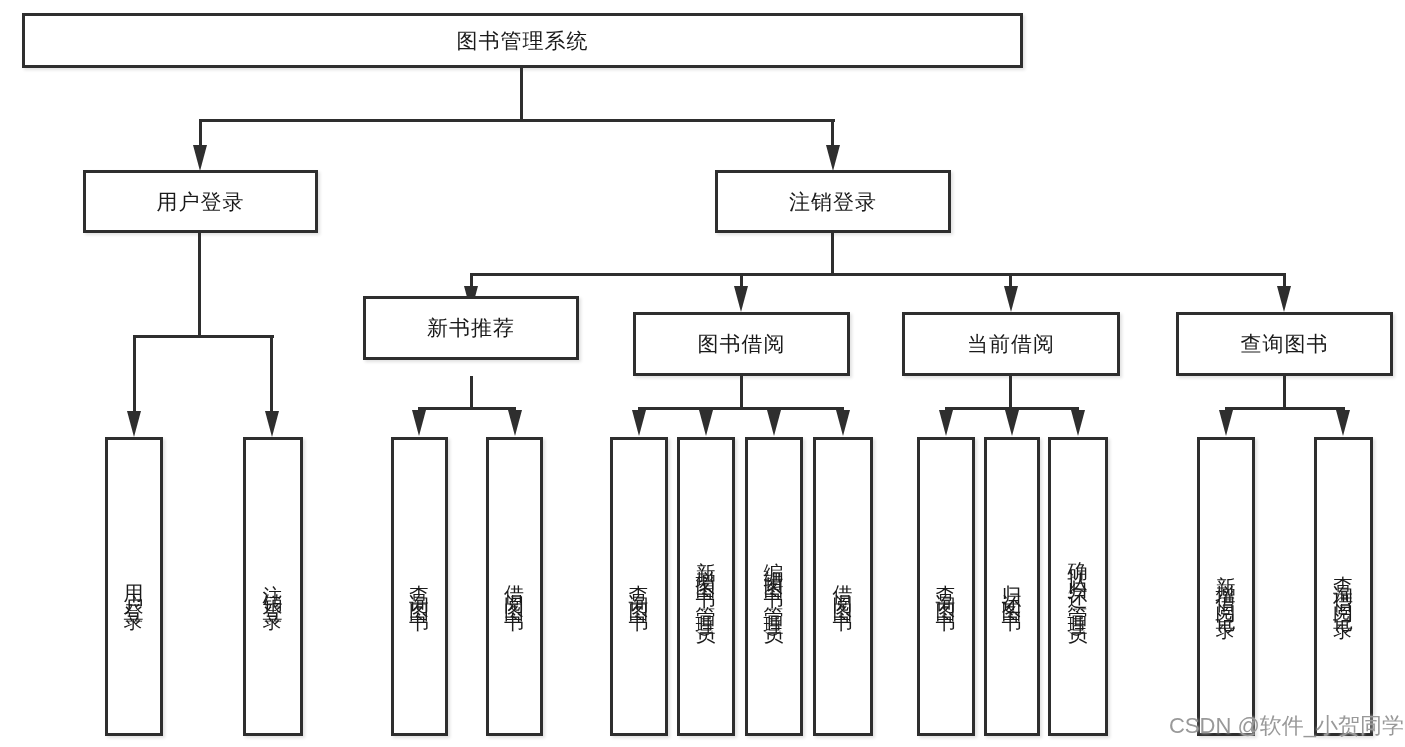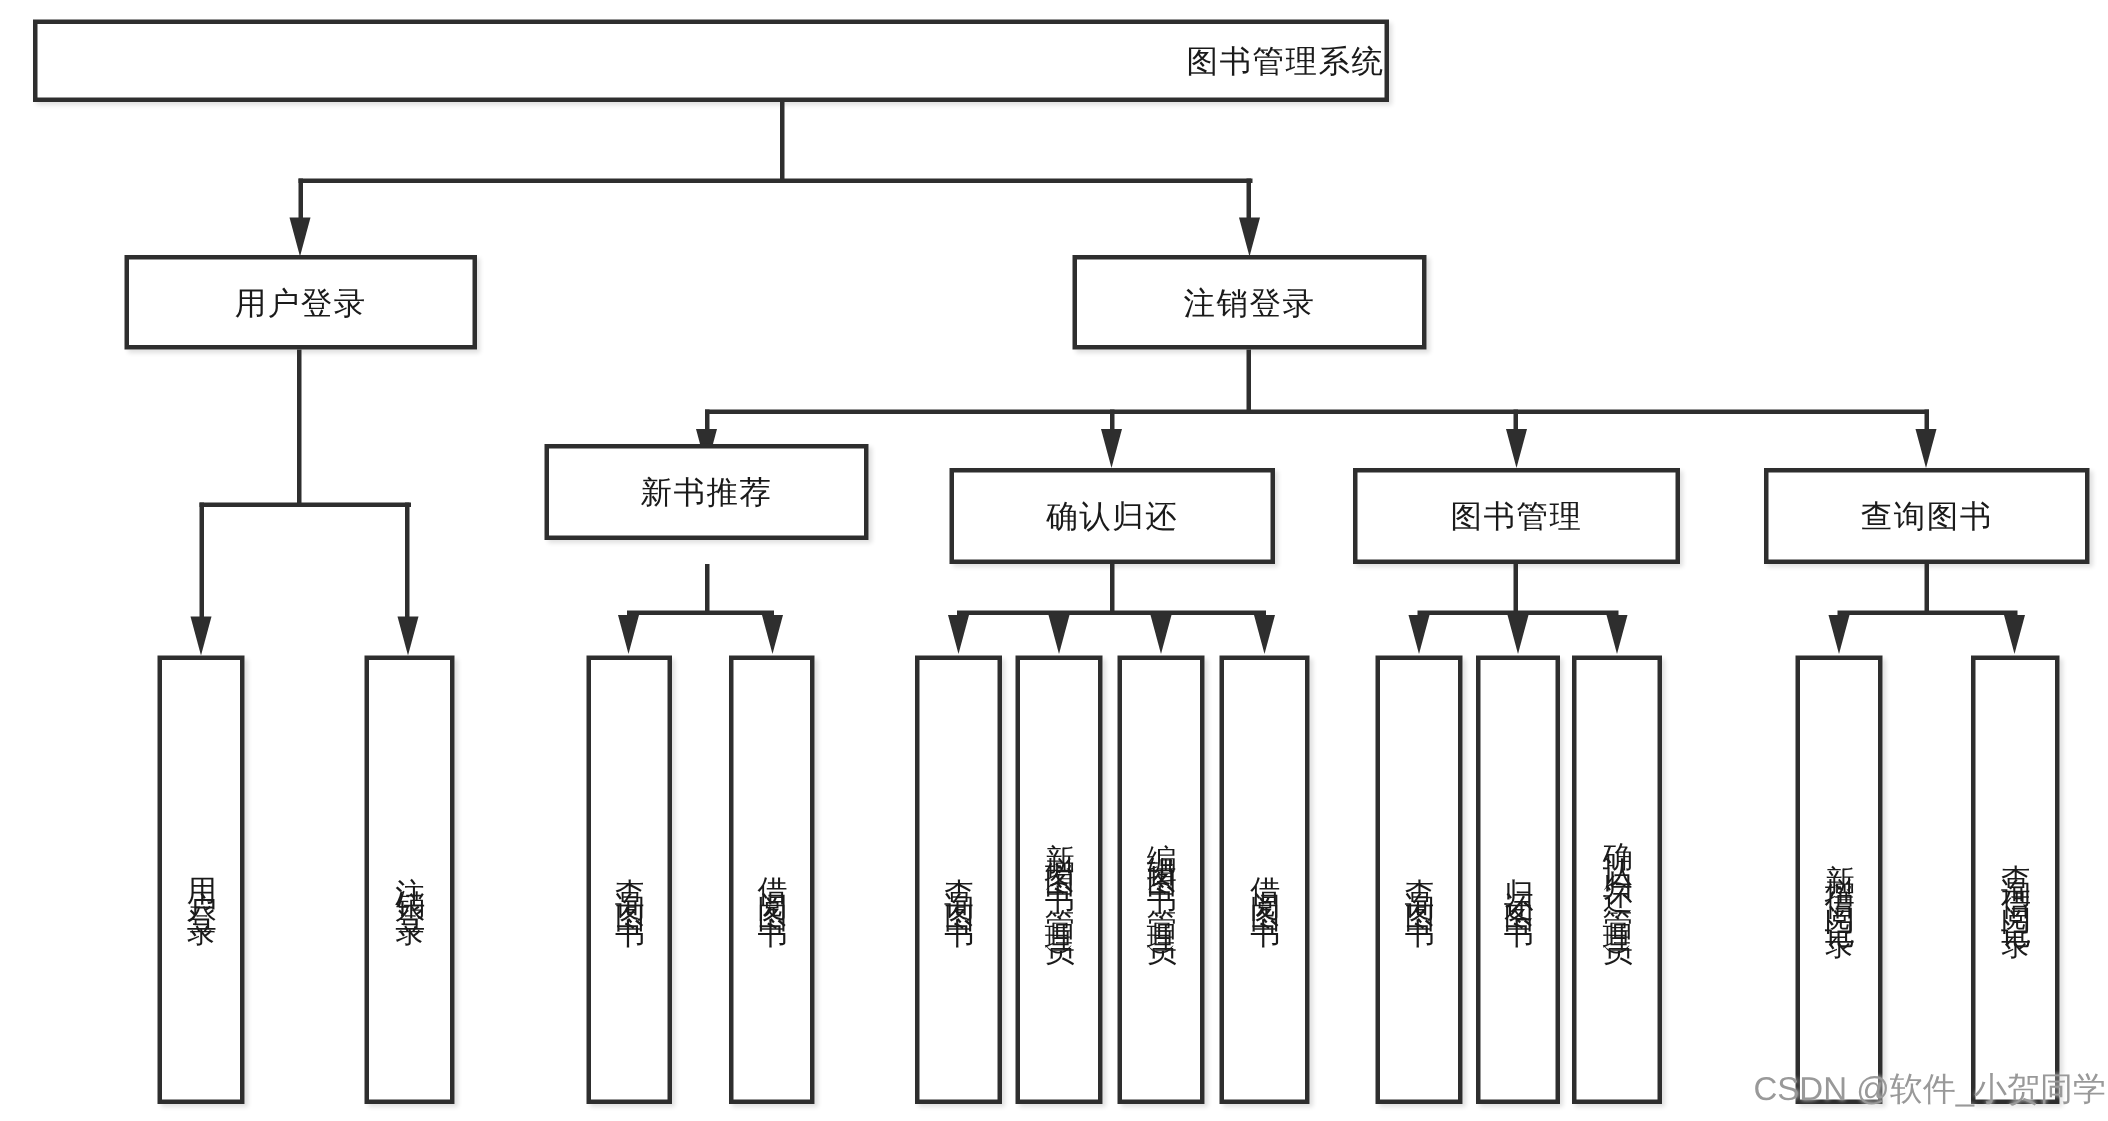--- a/index.html
+++ b/index.html
@@ -66,21 +66,21 @@
     color: #999999;
     text-shadow: 0 0 3px #ffffff;
     white-space: nowrap;
   }
 </style>
 </head>
 <body>
 
 <div id="canvas">
 
-  <div class="box" style="left:22px; top:13px; width:904px; height:55px;justify-content:flex-end;">
+  <div class="box" style="left:22px; top:13px; width:1001px; height:55px;">
     <span>图书管理系统</span>
   </div>
 
   <div class="vl" style="left:520px; top:68px; height:52px;"></div>
   <div class="hl" style="left:199px; top:119px; width:636px;"></div>
   <div class="vl" style="left:199px; top:119px; height:32px;"></div>
   <div class="ar" style="left:193px; top:145px;"></div>
   <div class="vl" style="left:831px; top:119px; height:32px;"></div>
   <div class="ar" style="left:826px; top:145px;"></div>
 
@@ -106,24 +106,24 @@
   <div class="ar" style="left:734px; top:286px;"></div>
   <div class="vl" style="left:1009px; top:273px; height:16px;"></div>
   <div class="ar" style="left:1004px; top:286px;"></div>
   <div class="vl" style="left:1283px; top:273px; height:16px;"></div>
   <div class="ar" style="left:1277px; top:286px;"></div>
 
   <div class="box" style="left:363px; top:296px; width:216px; height:64px;">
     <span>新书推荐</span>
   </div>
   <div class="box" style="left:633px; top:312px; width:217px; height:64px;">
-    <span>确认归还</span>
+    <span>图书借阅</span>
   </div>
   <div class="box" style="left:902px; top:312px; width:218px; height:64px;">
-    <span>图书管理</span>
+    <span>当前借阅</span>
   </div>
   <div class="box" style="left:1176px; top:312px; width:217px; height:64px;">
     <span>查询图书</span>
   </div>
 
   <div class="vl" style="left:470px; top:376px; height:33px;"></div>
   <div class="hl" style="left:418px; top:407px; width:98px;"></div>
   <div class="ar" style="left:412px; top:410px;"></div>
   <div class="ar" style="left:508px; top:410px;"></div>
 

